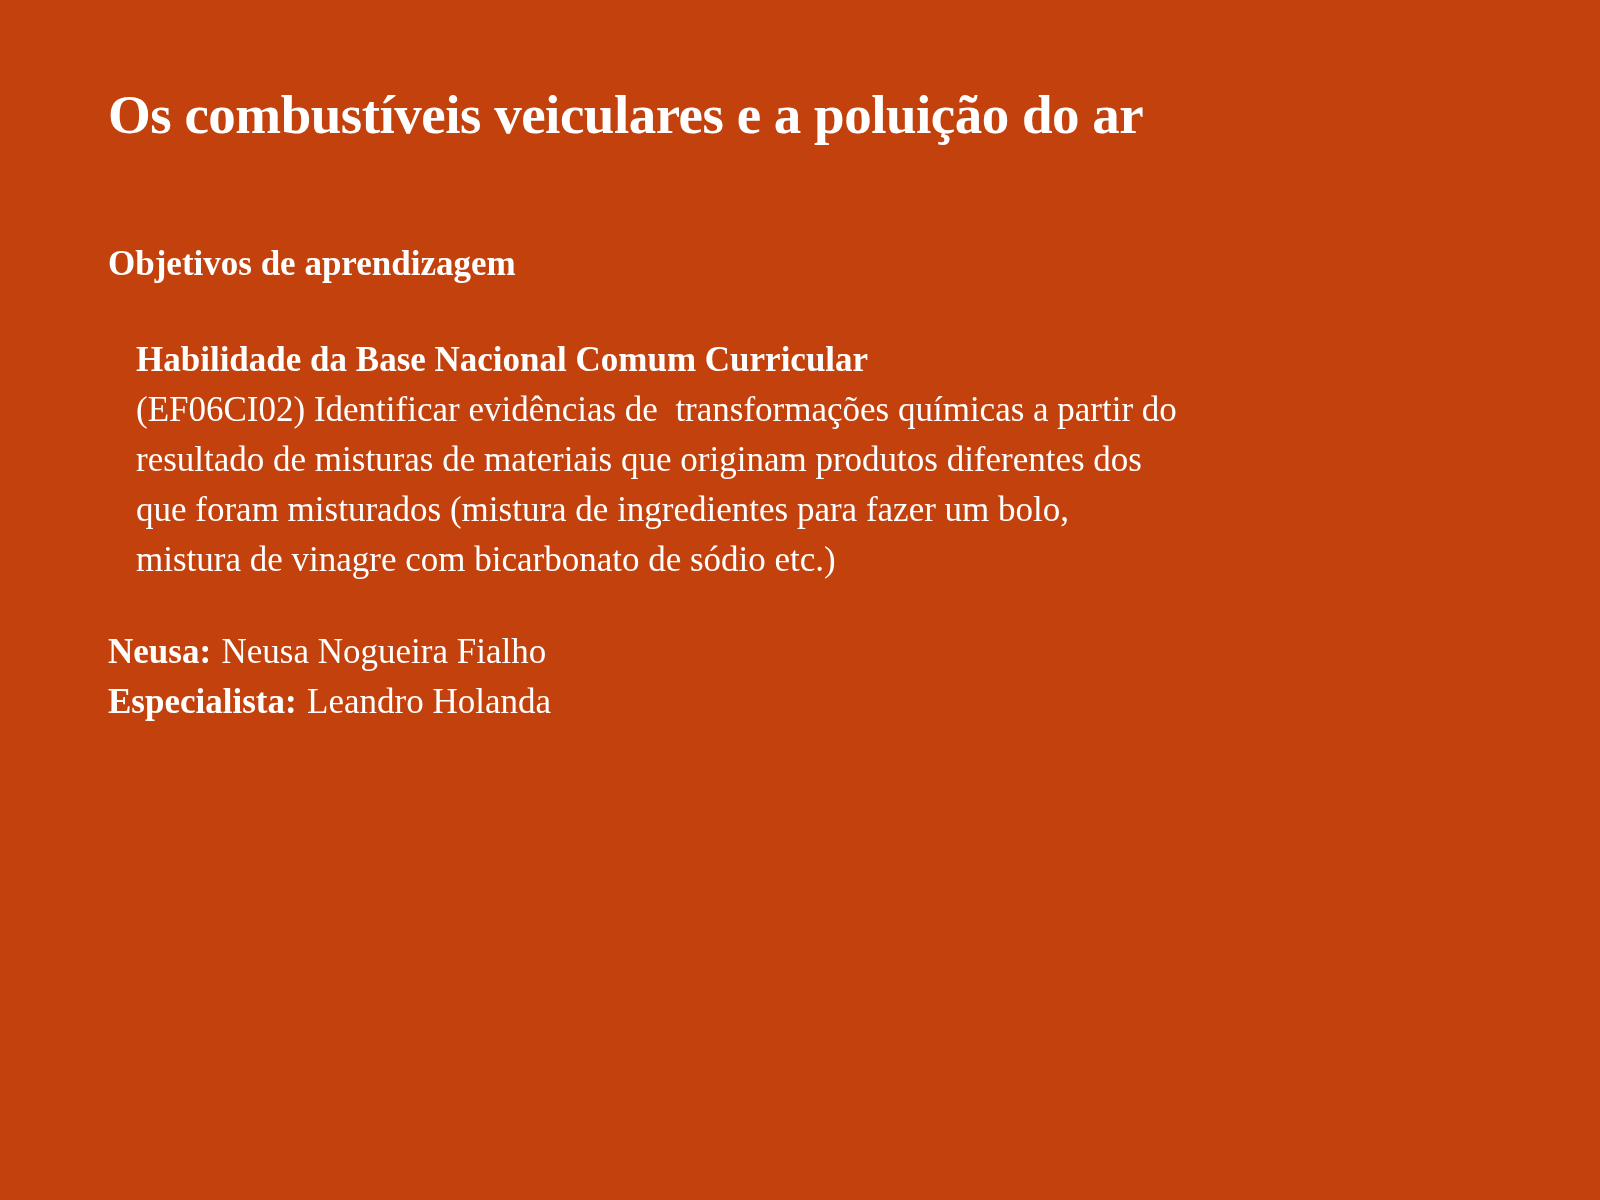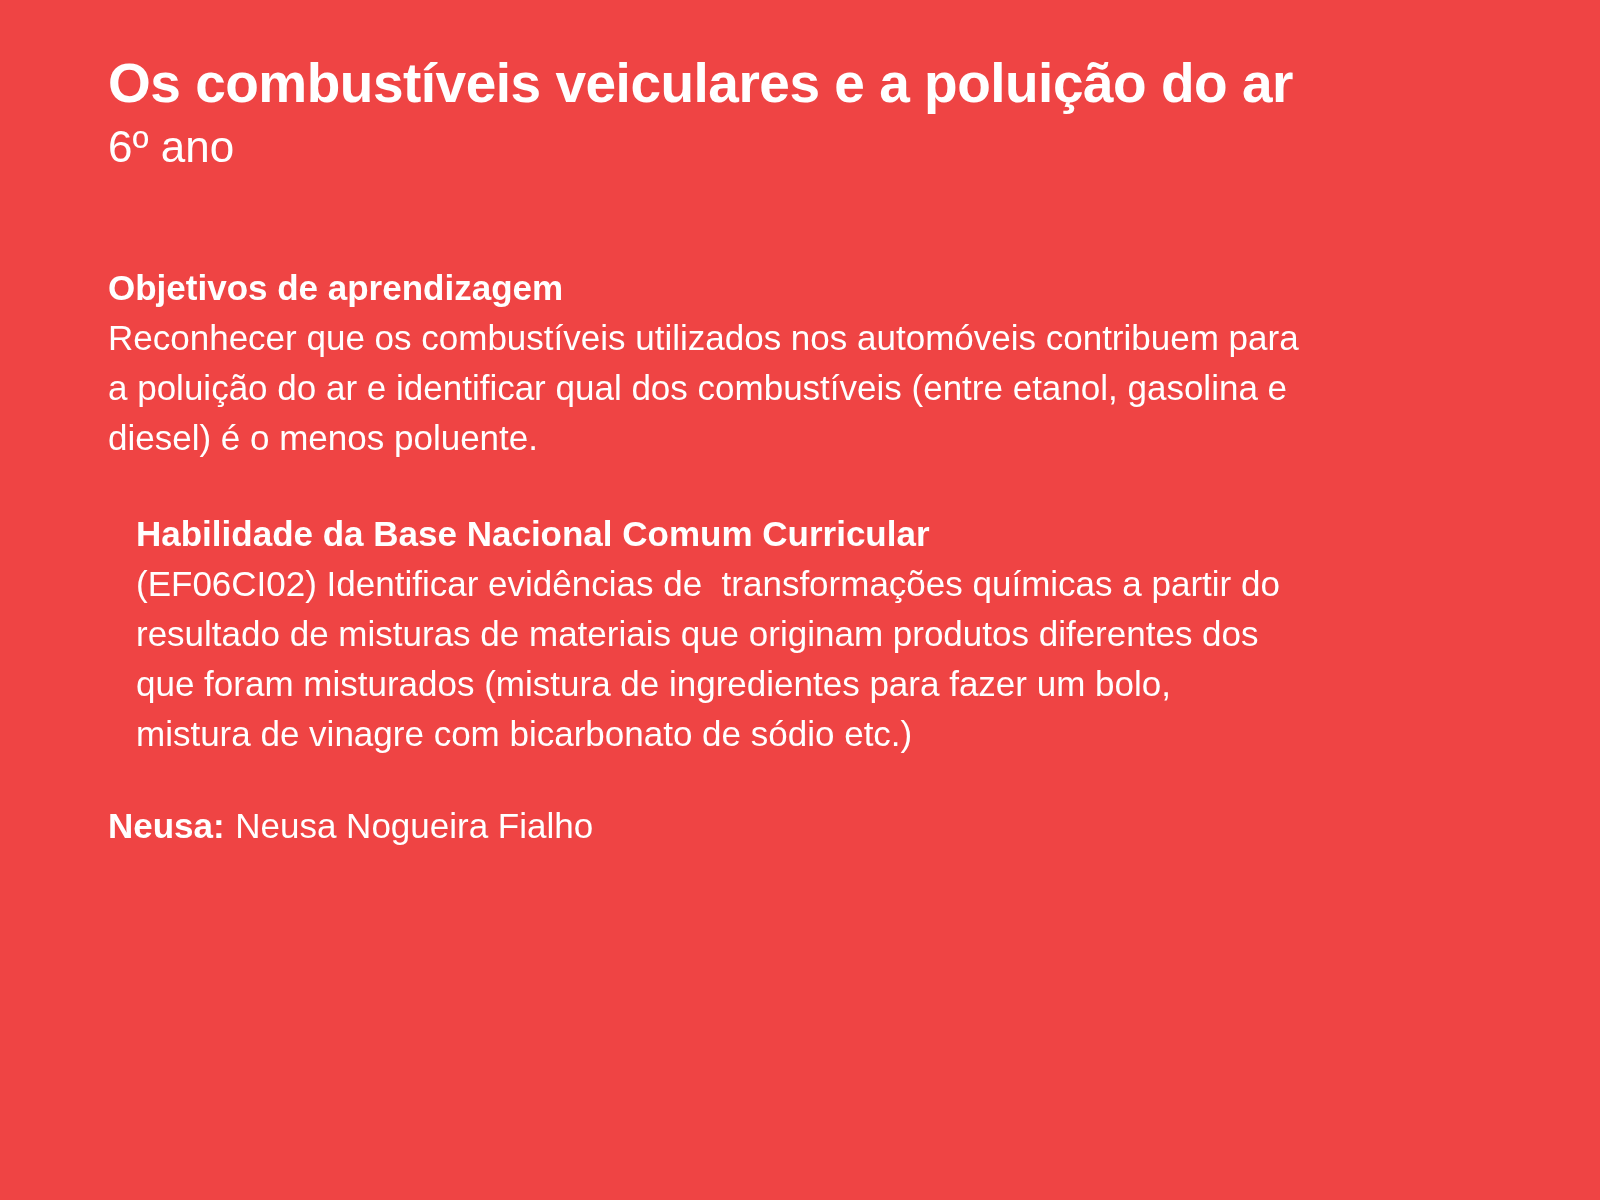--- a/index.html
+++ b/index.html
@@ -3,26 +3,26 @@
 <meta charset="utf-8">
 <style>
   html, body {
     margin: 0;
     padding: 0;
   }
   .slide {
     position: relative;
     width: 1600px;
     height: 1200px;
-    background: #ef4444;
-    font-family: Liberation Sans, sans-serif;
+    background: #c2410c;
+    font-family: Liberation Serif, serif;
     color: #ffffff;
     overflow: hidden;
     box-sizing: border-box;
-    padding: 52px 108px 0 108px;
+    padding: 84px 108px 0 108px;
   }
   .title {
     margin: 0;
     font-size: 55px;
     font-weight: 800;
     line-height: 1.14;
     letter-spacing: -0.5px;
     color: #ffffff;
   }
   .subtitle {
@@ -67,36 +67,35 @@
     margin-right: 0.3em;
   }
 </style>
 </head>
 <body>
 
 <div class="slide">
 
   <h1 class="title">Os combustíveis veiculares e a poluição do ar</h1>
 
-  <div class="subtitle">6º ano</div>
 
   <section class="section-first">
     <h2 class="section-heading">Objetivos de aprendizagem</h2>
-    <p class="section-body">Reconhecer que os combustíveis utilizados nos automóveis contribuem para
-a poluição do ar e identificar qual dos combustíveis (entre etanol, gasolina e
-diesel) é o menos poluente.</p>
   </section>
 
   <section class="section-second">
     <h2 class="section-heading">Habilidade da Base Nacional Comum Curricular</h2>
     <p class="section-body">(EF06CI02) Identificar evidências de  transformações químicas a partir do
 resultado de misturas de materiais que originam produtos diferentes dos
 que foram misturados (mistura de ingredientes para fazer um bolo,
 mistura de vinagre com bicarbonato de sódio etc.)</p>
   </section>
 
   <div class="credits">
     <div class="credit-line">
       <span class="credit-label">Neusa:</span><span>Neusa Nogueira Fialho</span>
     </div>
+    <div class="credit-line">
+      <span class="credit-label">Especialista:</span><span>Leandro Holanda</span>
+    </div>
   </div>
 
 </div>
 
 </body></html>

